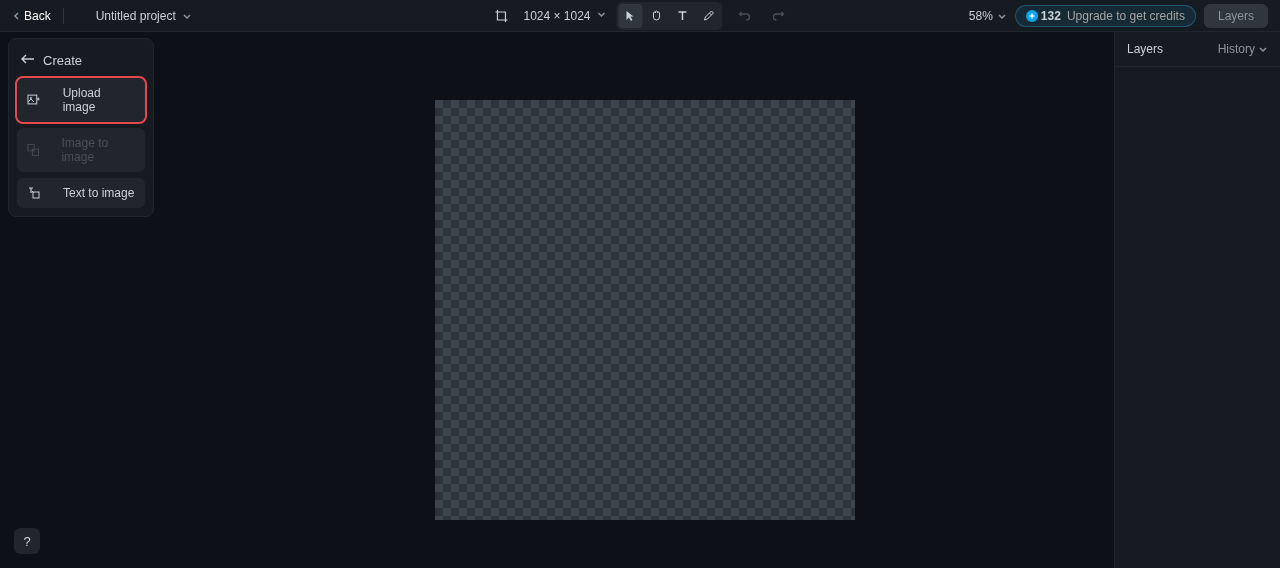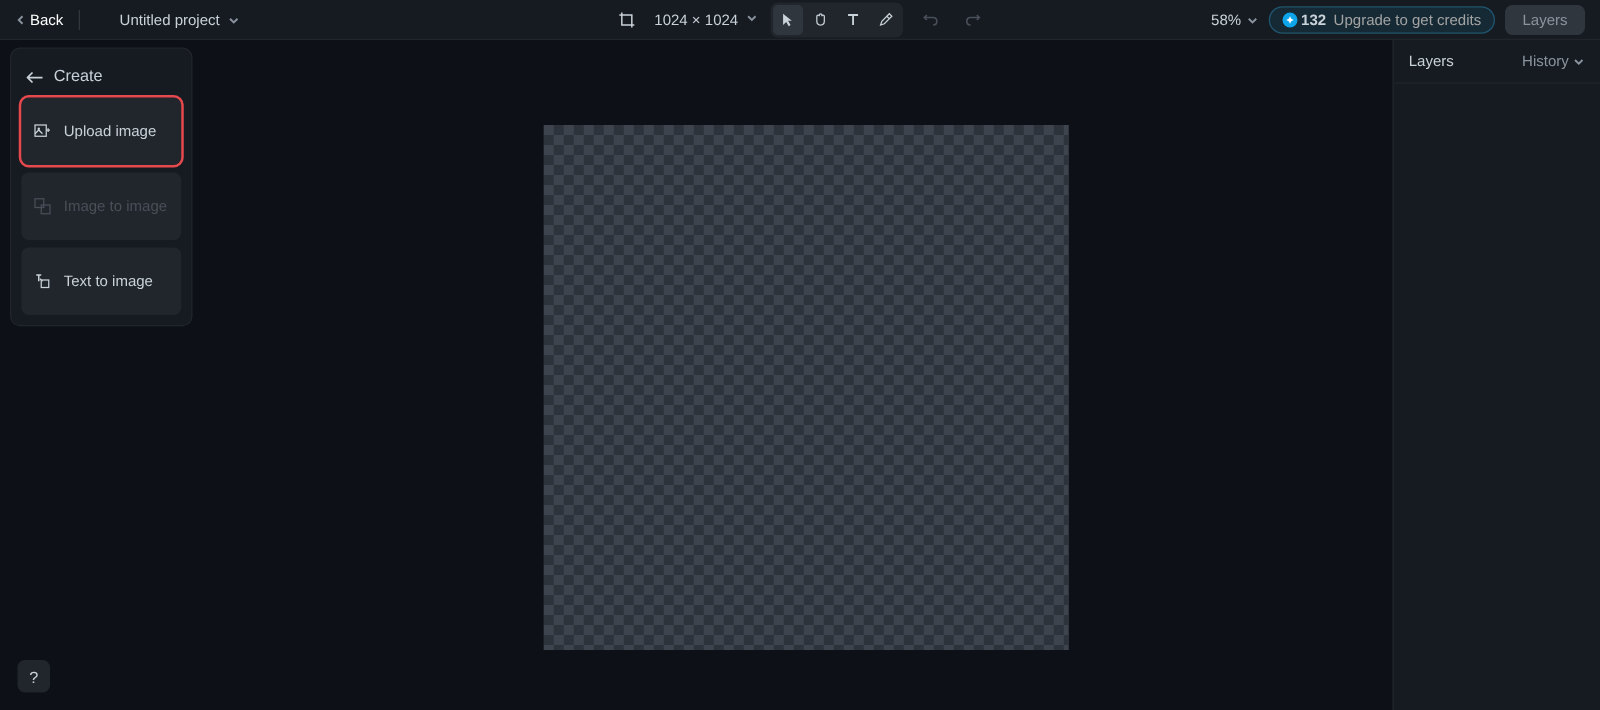--- a/index.html
+++ b/index.html
@@ -140,32 +140,32 @@
   left: 8px;
   top: 38px;
   width: 146px;
   background: #161b22;
   border: 1px solid #21262d;
   border-radius: 8px;
   padding: 8px;
 }
 .panel-header {
   display: flex;
-  align-items: flex-end;
+  align-items: flex-start;
   gap: 8px;
   padding: 6px 4px 10px 4px;
   color: #c9d1d9;
   font-size: 13px;
   font-weight: 500;
 }
 .panel-item {
   display: flex;
   align-items: center;
-  gap: 10px;
-  padding: 20px 10px;
+  gap: 22px;
+  padding: 8px 10px;
   background: #21262d;
   border-radius: 6px;
   margin-bottom: 6px;
   font-size: 12px;
   color: #c9d1d9;
   cursor: pointer;
 }
 .panel-item.highlighted {
   outline: 2px solid #e5484d;
   outline-offset: 0px;

